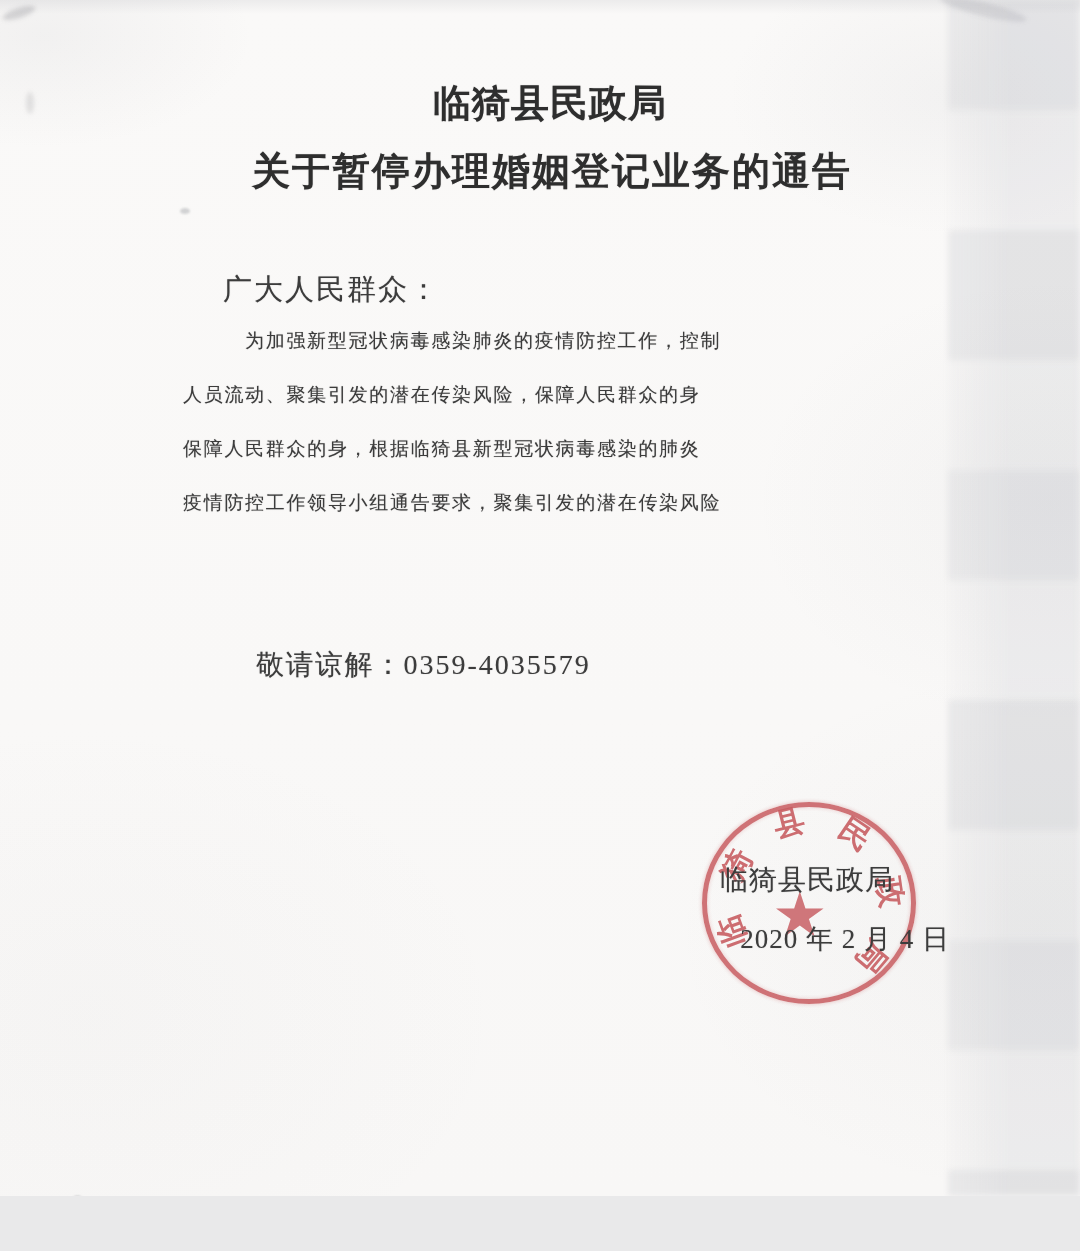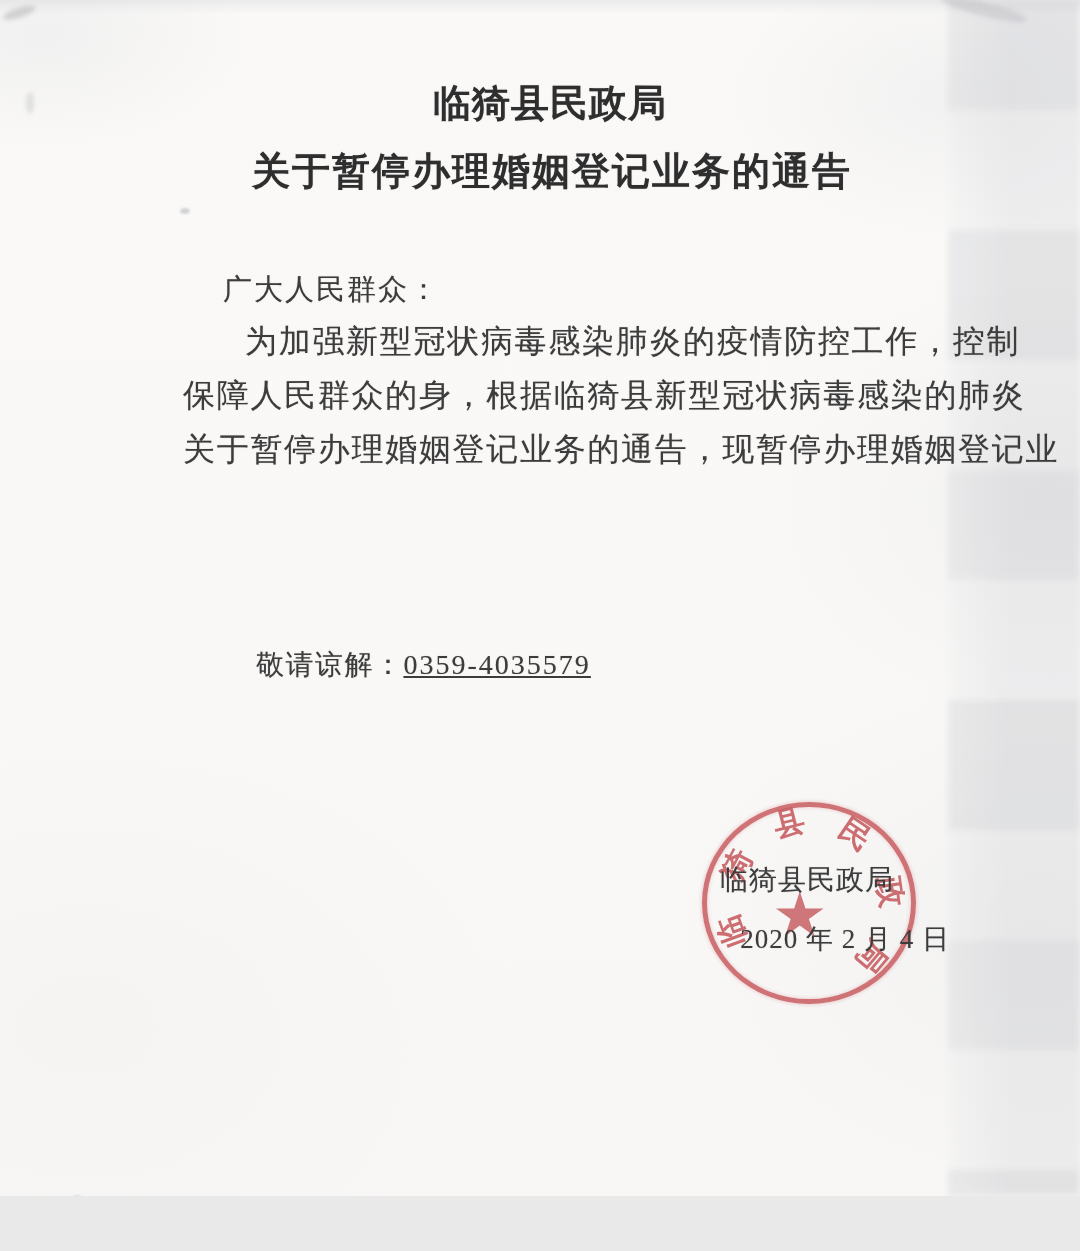--- a/index.html
+++ b/index.html
@@ -57,27 +57,27 @@
   .subject-title {
     left: 0; top: 152px; width: 100%;
     text-align: center; transform: translateX(12px);
     font-size: 38px; font-weight: 700; letter-spacing: 2px; color: #2e2e2e;
   }
 
   .salutation { left: 183px; top: 275px; font-size: 29px; letter-spacing: 2px; margin-left: 40px; }
 
   .body-block { position: absolute; left: 183px; top: 314px; width: 748px; }
   .body-line  {
-    height: 54px; line-height: 54px; font-size: 32px; letter-spacing: 1.7px;
+    height: 54px; line-height: 54px; font-size: 19px; letter-spacing: 1.7px;
     white-space: nowrap; text-shadow: 0 0 1px rgba(40,40,40,0.35);
   }
   .body-line.indent { text-indent: 62px; }
 
   .contact-line { left: 256px; top: 651px; font-size: 28px; letter-spacing: 1.5px; }
-  .contact-line .num { letter-spacing: 2px; text-decoration: underline; }
+  .contact-line .num { letter-spacing: 2px; }
 
   .signature { left: 697px; top: 866px; width: 220px; text-align: center;
                font-size: 28px; letter-spacing: 1px; z-index: 3; }
   .date-line { left: 706px; top: 926px; width: 244px; text-align: right;
                font-size: 27px; letter-spacing: 1px; z-index: 3; }
 
   
   .seal {
     position: absolute; left: 702px; top: 802px; width: 214px; height: 202px;
     z-index: 2; filter: blur(0.4px); opacity: 0.92;
@@ -113,22 +113,23 @@
   <div class="smudge smudge-mid"></div>
   <div class="smudge smudge-bl"></div>
 
   <div class="doc-text org-title">临猗县民政局</div>
   <div class="doc-text subject-title">关于暂停办理婚姻登记业务的通告</div>
 
   <div class="doc-text salutation">广大人民群众：</div>
 
   <div class="body-block">
     <div class="body-line indent">为加强新型冠状病毒感染肺炎的疫情防控工作，控制</div>
+    <div class="body-line">人员流动、聚集引发的潜在传染风险，保障人民群众的身</div>
     <div class="body-line">保障人民群众的身，根据临猗县新型冠状病毒感染的肺炎</div>
-    <div class="body-line">关于暂停办理婚姻登记业务的通告，现暂停办理婚姻登记业</div>
+    <div class="body-line">疫情防控工作领导小组通告要求，聚集引发的潜在传染风险</div>
   </div>
 
   <div class="doc-text contact-line">
     <span>敬请谅解：</span><span class="num">0359-4035579</span>
   </div>
 
   <div class="seal">
     <div class="seal-ring"></div>
     <span class="seal-char" style="left:13.9px; top:113px;  transform:rotate(-110deg);">临</span>
     <span class="seal-char" style="left:18.6px; top:46.5px; transform:rotate(-62deg);">猗</span>

